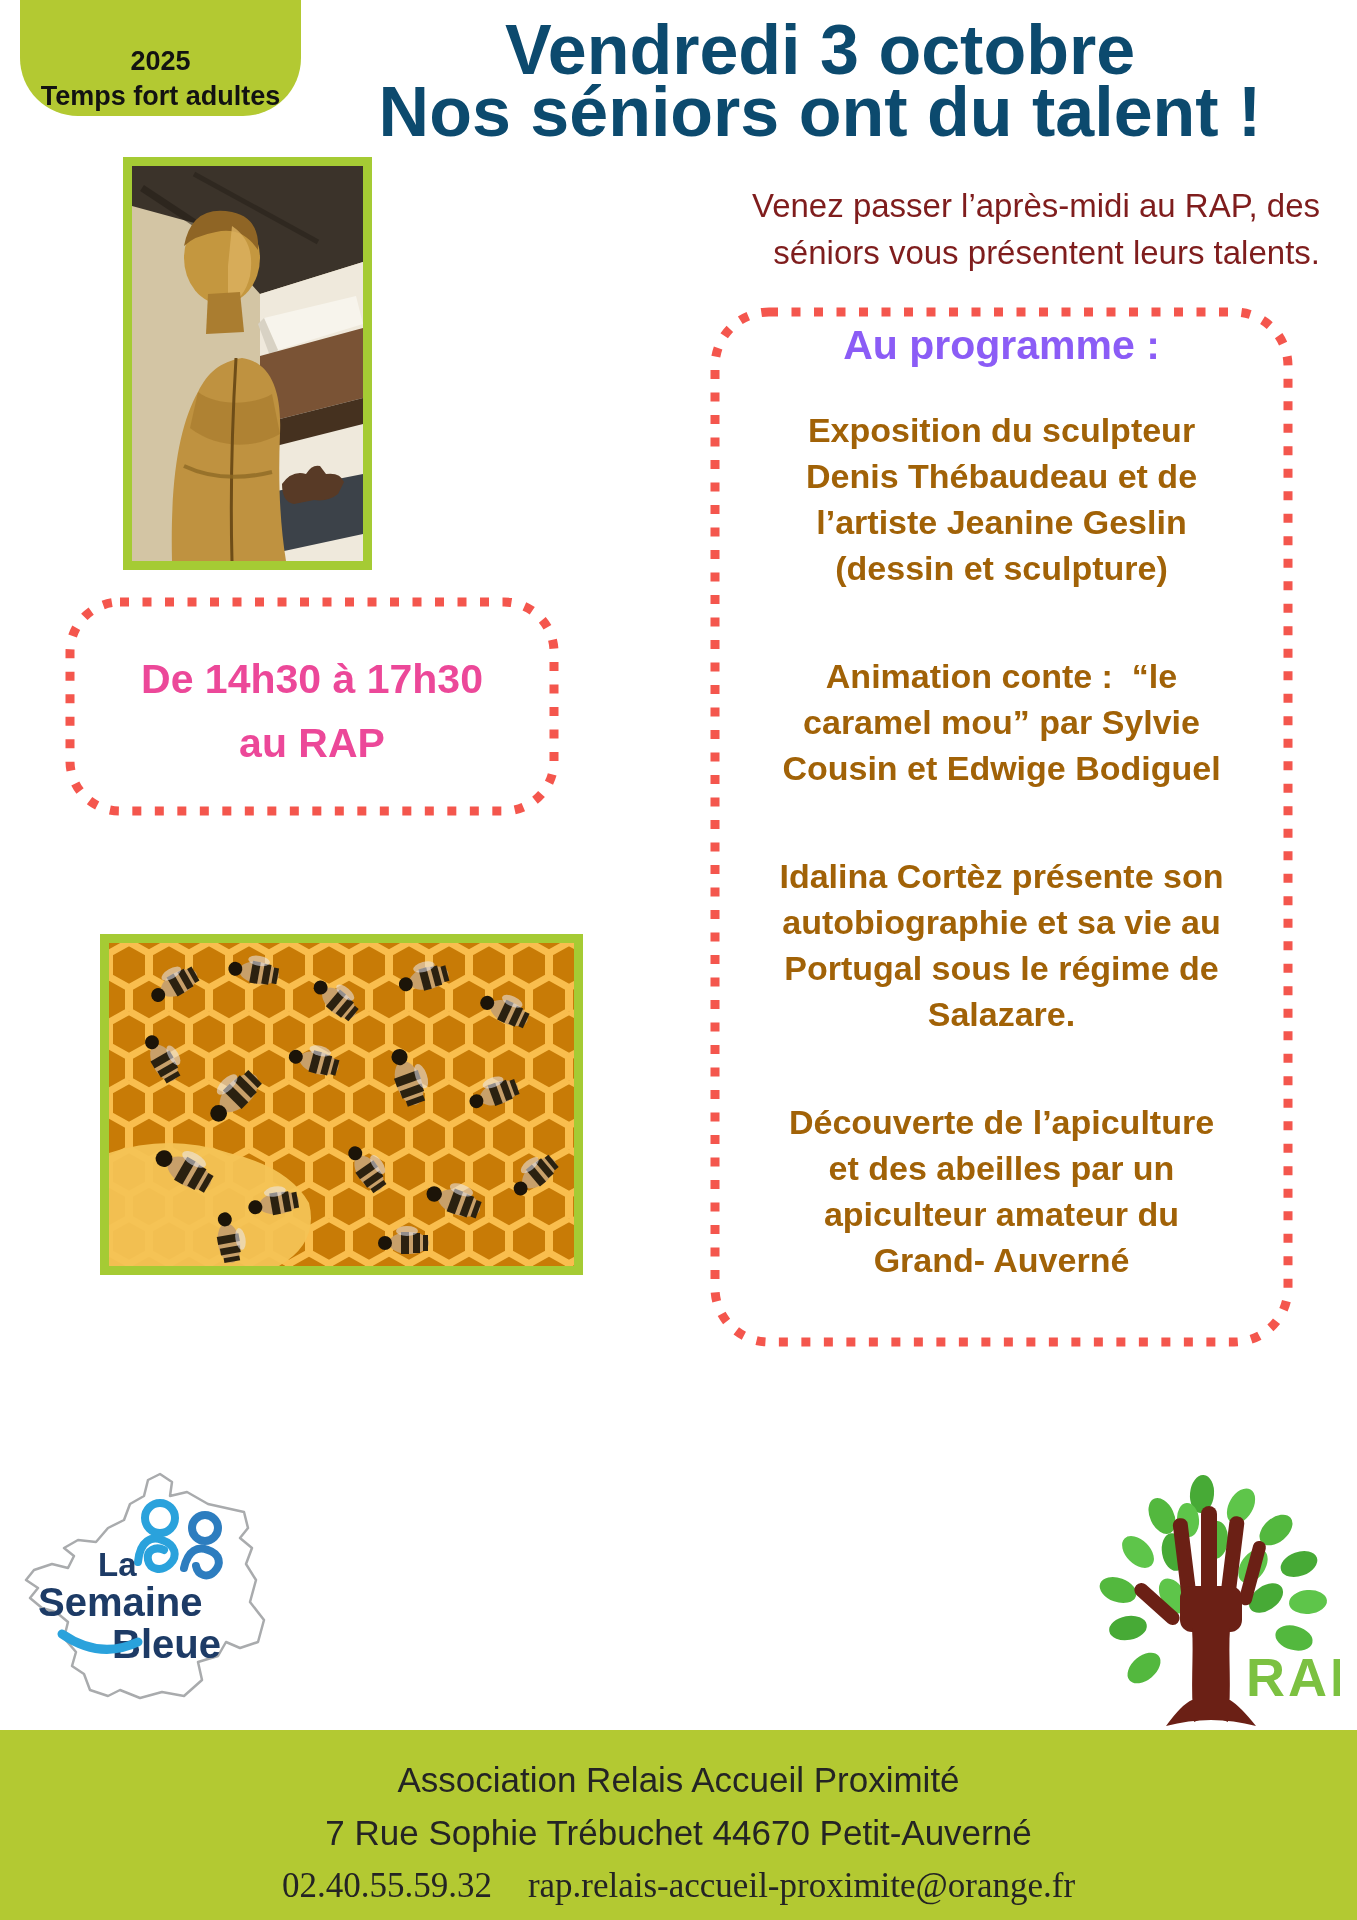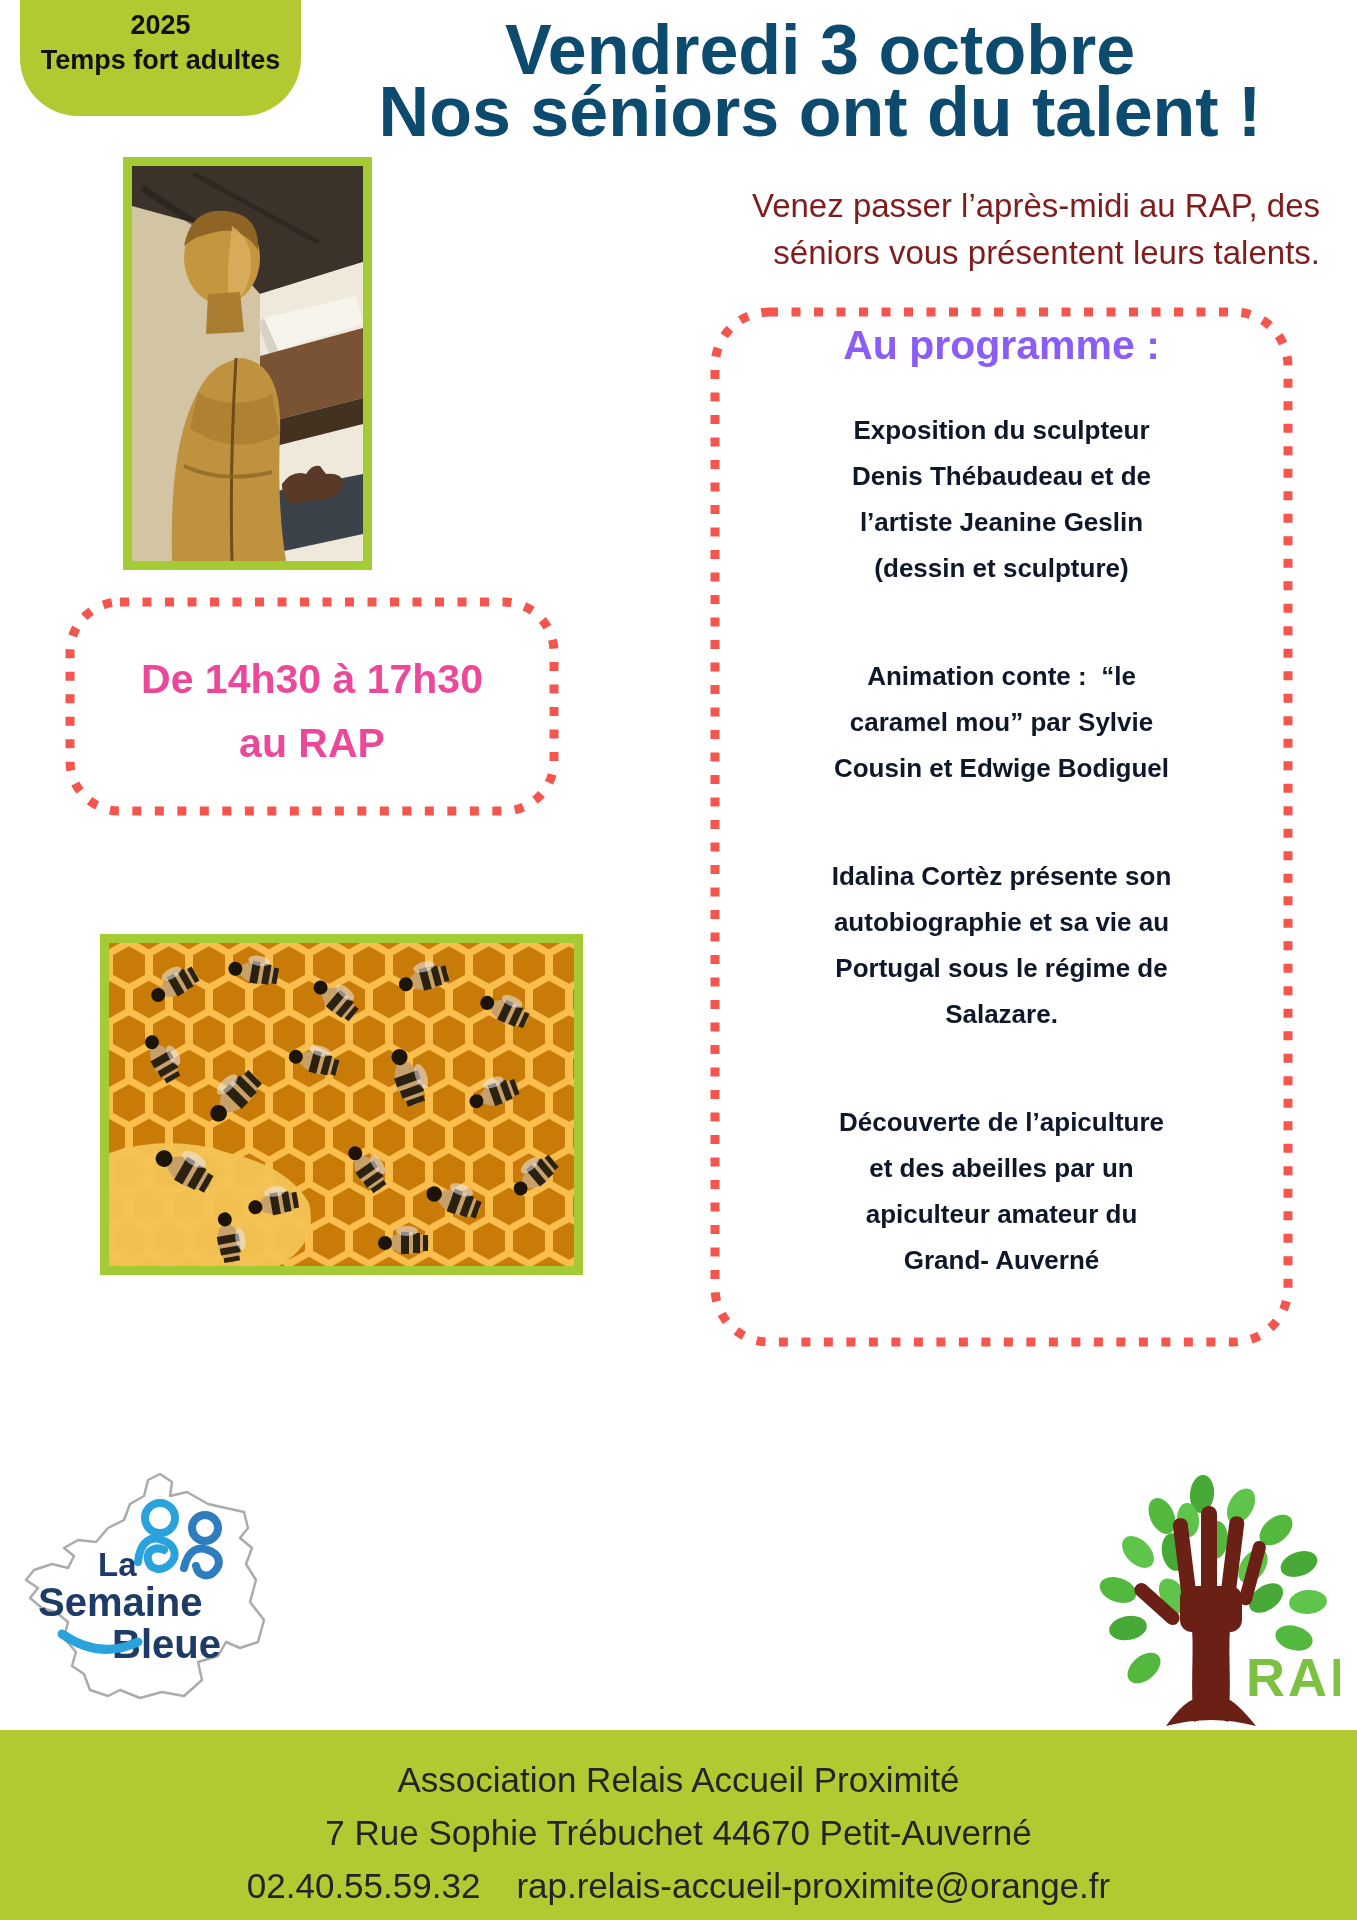--- a/index.html
+++ b/index.html
@@ -3,21 +3,21 @@
 <meta charset="utf-8">
 <style>
   html,body{margin:0;padding:0;background:#ffffff;}
   .page{position:relative;width:1357px;height:1920px;background:#ffffff;overflow:hidden;
         font-family:"Liberation Sans",sans-serif;color:#161616;}
   .pre{white-space:pre-wrap;}
 
   .badge{position:absolute;left:20px;top:0;width:281px;height:116px;
          background:#b3c932;border-radius:0 0 58px 58px;}
   .badge-text{padding-top:8px;text-align:center;font-size:27px;font-weight:bold;
-              line-height:35px;color:#121212;}
+              line-height:35px;color:#121212;margin-top:36px;}
 
   .title{position:absolute;left:283px;top:19px;width:1074px;margin:0;text-align:center;
          font-size:70px;font-weight:bold;line-height:62px;color:#0c4a6e;}
   .intro{position:absolute;left:320px;top:182px;width:1000px;margin:0;text-align:right;
          font-size:33px;font-weight:normal;line-height:47px;color:#7f1d1d;}
 
   .photo{position:absolute;margin:0;border:9px solid #a5cb34;box-sizing:border-box;
          background:#d3c5a4;overflow:hidden;}
   .photo svg{display:block;}
   .photo-sculpture{left:123px;top:157px;width:249px;height:413px;}
@@ -25,35 +25,35 @@
 
   .dotted-box{position:absolute;box-sizing:border-box;}
   .dotted-box > svg.dots{position:absolute;left:0;top:0;}
   .box-schedule{left:65px;top:597px;width:494px;height:219px;}
   .schedule-text{position:relative;padding-top:50px;text-align:center;
                  font-size:41px;font-weight:bold;line-height:64px;color:#ec4899;}
   .box-program{left:710px;top:307px;width:583px;height:1040px;}
   .program-heading{position:relative;margin:10px 0 0 0;text-align:center;
                    font-size:41px;font-weight:bold;line-height:56px;color:#8b5cf6;}
   .program-item{position:relative;margin:62px 20px 0 20px;text-align:center;
-                font-size:26px;font-weight:bold;line-height:46px;color:#0f172a;}
+                font-size:34px;font-weight:bold;line-height:46px;color:#a16207;}
   .program-item.first{margin-top:34px;}
   .box-free{left:305px;top:1375px;width:485px;height:265px;}
   .free-bold{position:relative;padding-top:16px;text-align:center;
              font-size:41px;font-weight:bold;line-height:64px;color:#141414;}
   .free-light{position:relative;margin-top:28px;text-align:center;
               font-size:39px;font-weight:normal;line-height:56px;color:#222;}
 
   .logo-sb{position:absolute;left:12px;top:1452px;width:278px;height:272px;}
   .logo-rap{position:absolute;left:1078px;top:1460px;width:262px;height:268px;}
 
   .footer{position:absolute;left:0;top:1730px;width:1357px;height:190px;background:#b3c932;
           display:flex;flex-direction:column;align-items:center;padding-top:28px;
           box-sizing:border-box;gap:9px;font-size:35px;line-height:44px;color:#242424;}
-  .footer-row{display:flex;gap:36px;}
+  .footer-row{display:flex;gap:36px;font-family:Liberation Serif, serif;}
 </style>
 </head>
 <body>
 
 <div class="page">
 
   <div class="badge">
     <div class="badge-text pre">2025
 Temps fort adultes</div>
   </div>

